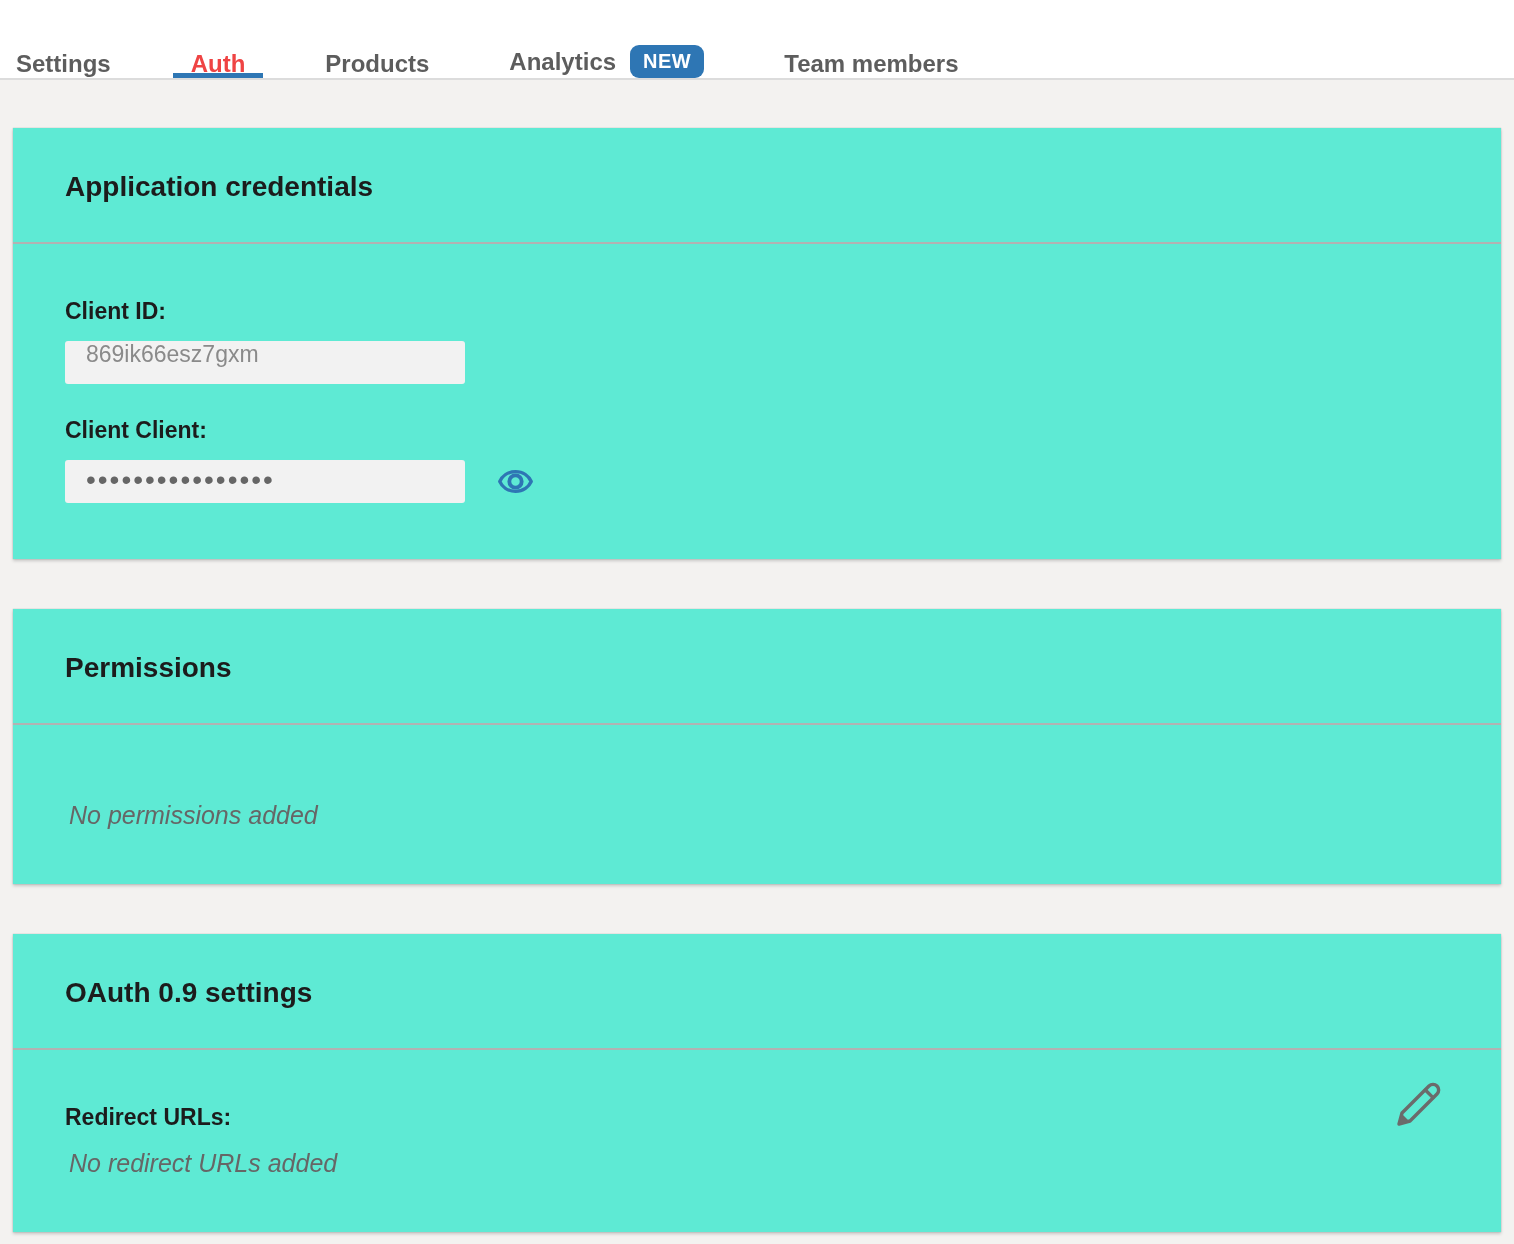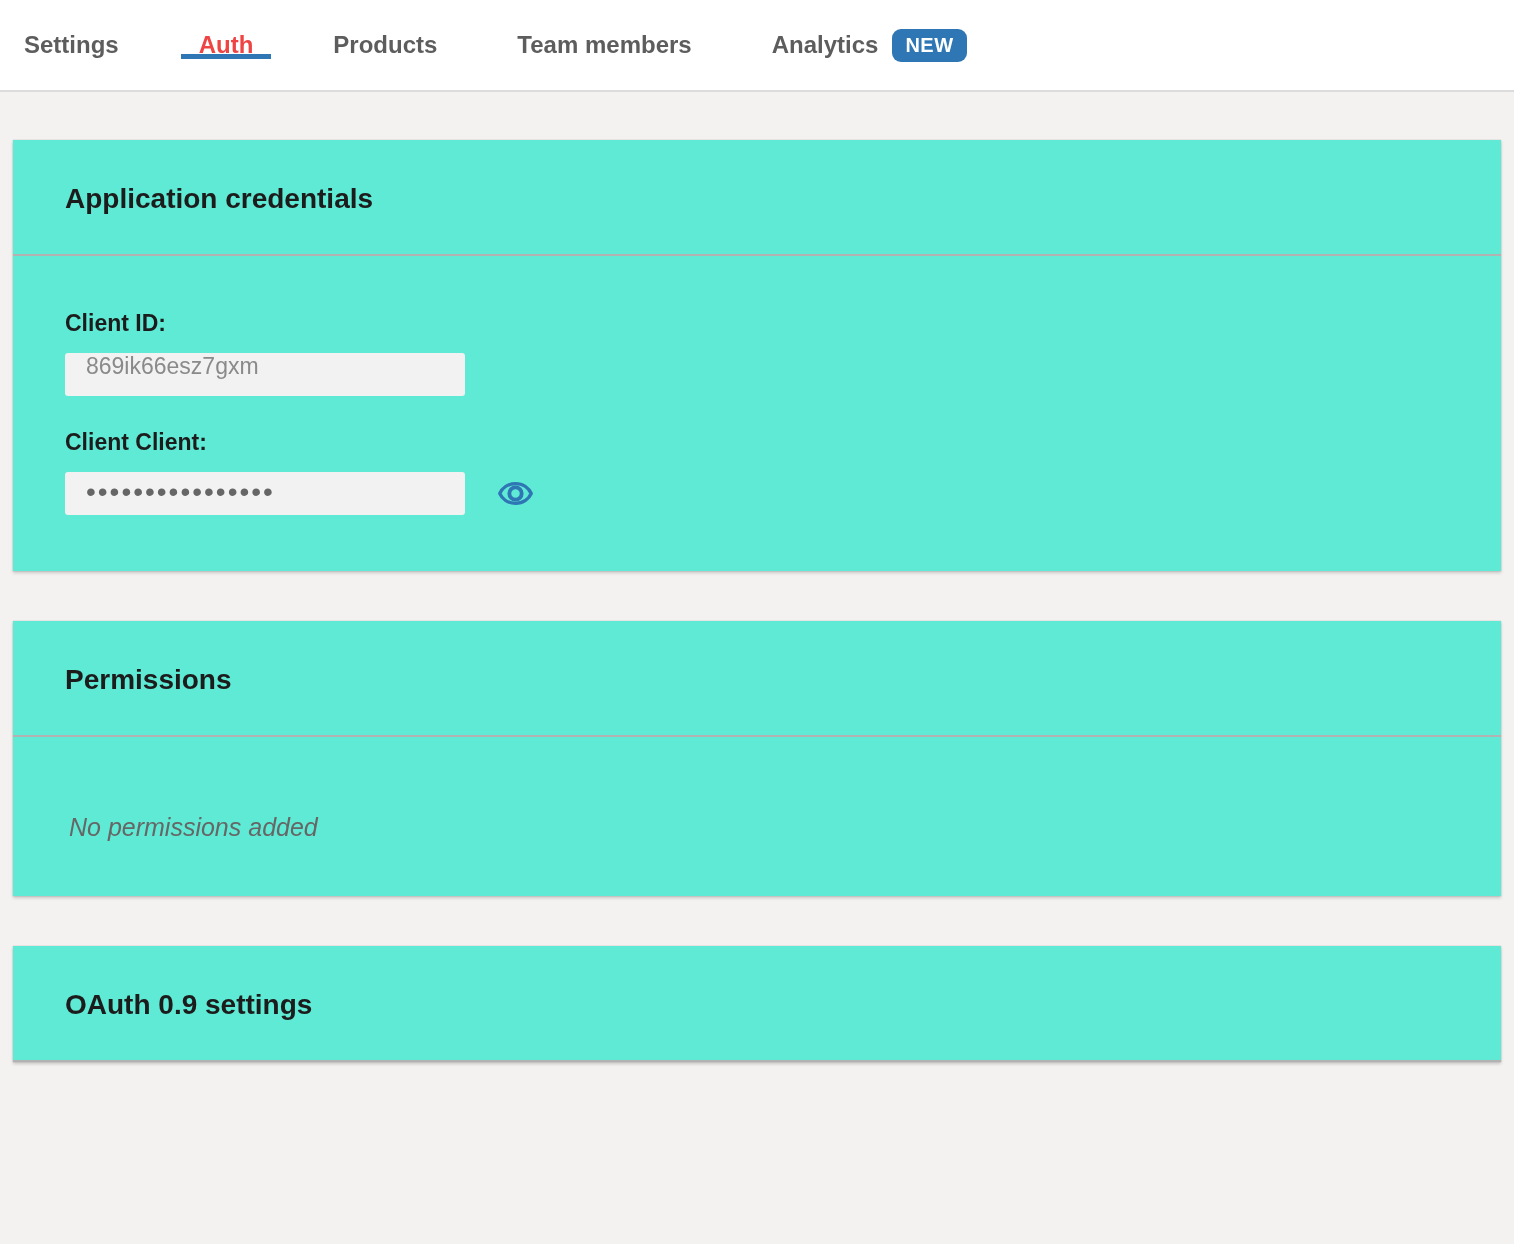--- a/index.html
+++ b/index.html
@@ -8,25 +8,25 @@
     width: 1514px;
     min-height: 1244px;
     background: #f3f2f0;
     font-family: "Liberation Sans", sans-serif;
     color: #1c1c1c;
   }
 
   
   .tabbar {
     background: #ffffff;
-    height: 92px;
+    height: 80px;
     border-bottom: 2px solid #dcdcdc;
     display: flex;
-    align-items: center;
-    padding-left: 24px;
+    align-items: flex-end;
+    padding-left: 16px;
   }
   .tab {
     display: flex;
     align-items: center;
     gap: 14px;
     margin-right: 80px;
     position: relative;
     font-size: 24px;
     font-weight: 600;
     color: #5d5d5d;
@@ -134,25 +134,25 @@
   <div class="tab">
     <span>Settings</span>
   </div>
   <div class="tab active">
     <span>Auth</span>
   </div>
   <div class="tab">
     <span>Products</span>
   </div>
   <div class="tab">
-    <span>Team members</span>
-  </div>
-  <div class="tab">
     <span>Analytics</span>
     <span class="badge">NEW</span>
+  </div>
+  <div class="tab">
+    <span>Team members</span>
   </div>
 </nav>
 
 <main class="main">
 
   <section class="card">
     <div class="card-header">
       <h2 class="card-title">Application credentials</h2>
     </div>
     <div class="card-body">
@@ -190,15 +190,28 @@
     </div>
     <div class="card-body permissions-body">
       <p class="empty-note">No permissions added</p>
     </div>
   </section>
 
   <section class="card">
     <div class="card-header">
       <h2 class="card-title">OAuth 0.9 settings</h2>
     </div>
+    <div class="card-body oauth-body">
+      <button class="icon-btn edit-btn" aria-label="Edit redirect URLs">
+        <span style="display:flex;">
+          <svg width="48" height="48" viewBox="0 0 24 24" fill="none" stroke="#6b6b6b" stroke-width="1.7" stroke-linejoin="round" stroke-linecap="round">
+            <path d="M17 3a2.828 2.828 0 1 1 4 4L7.5 20.5 2 22l1.5-5.5L17 3z"></path>
+            <line x1="15.2" y1="5" x2="19" y2="8.8"></line>
+            <path d="M2 22l5.1-1.4-3.7-3.7z" fill="#6b6b6b" stroke="none"></path>
+          </svg>
+        </span>
+      </button>
+      <p class="field-label oauth-label">Redirect URLs:</p>
+      <p class="empty-note">No redirect URLs added</p>
+    </div>
   </section>
 
 </main>
 
 </body></html>

